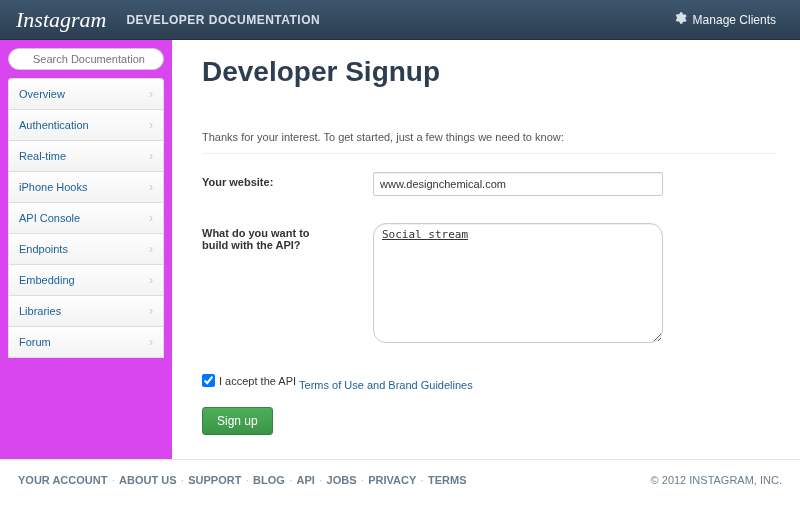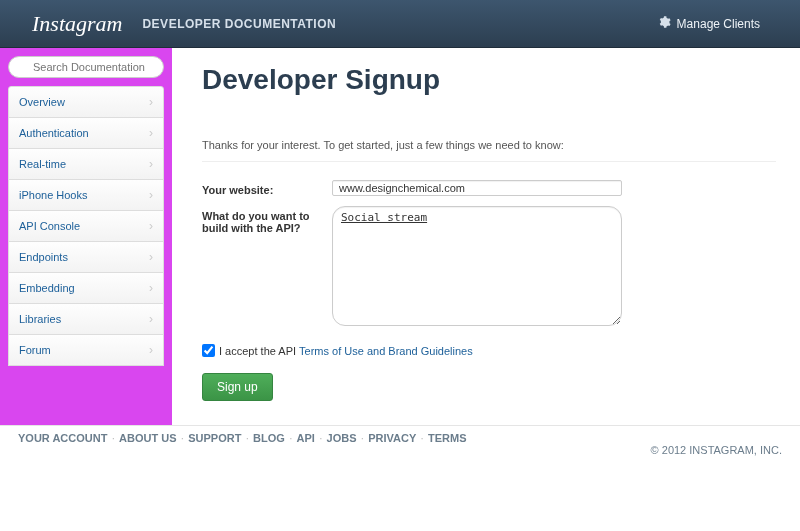--- a/index.html
+++ b/index.html
@@ -1,46 +1,46 @@
 <!DOCTYPE html>
 <html><head>
 <meta charset="utf-8">
 <style>
   * { box-sizing: border-box; margin: 0; padding: 0; }
   body { font-family: "Helvetica Neue", Arial, sans-serif; font-size: 12px; color: #333; background: #fff; width: 800px; }
   
-  .topbar { background: linear-gradient(#3d566e, #2c3e50); height: 48px; display: flex; align-items: center; padding: 0 32px; color: #fff; border-bottom: 1px solid #1f2d3a; }
+  .topbar { background: linear-gradient(#3d566e, #2c3e50); height: 40px; display: flex; align-items: center; padding: 0 16px; color: #fff; border-bottom: 1px solid #1f2d3a; }
   .logo { font-family: 'Brush Script MT', cursive; font-size: 22px; font-style: italic; margin-right: 20px; }
   .doc-title { font-size: 12px; font-weight: bold; letter-spacing: 0.5px; color: #d6e0ea; }
   .spacer { flex: 1; }
   .manage-clients { display: flex; align-items: center; font-size: 12px; color: #eef3f7; cursor: pointer; padding: 4px 8px; }
   .manage-clients svg { margin-right: 6px; }
 
   .content { display: flex; }
   .sidebar { width: 172px; padding: 8px; background: #d946ef; }
   .search-box { width: 100%; border: 1px solid #ccc; border-radius: 14px; padding: 4px 8px 4px 24px; font-size: 11px; color: #999; margin-bottom: 8px; position: relative; height: 22px; }
   .search-wrap { position: relative; }
   .search-wrap svg { position: absolute; left: 8px; top: 5px; }
   .nav-item { display: flex; justify-content: space-between; align-items: center; padding: 8px 10px; background: linear-gradient(#fefefe,#f3f3f3); border: 1px solid #ddd; margin-bottom: -1px; font-size: 11px; color: #1c5f99; cursor: pointer; }
   .nav-item:first-of-type { border-top-left-radius: 3px; border-top-right-radius: 3px; gap: 10px; }
   .nav-item .chev { color: #ccc; font-size: 12px; }
 
   .main { flex: 1; padding: 16px 24px 24px 30px; }
   h1 { font-size: 28px; color: #2c3e50; font-weight: bold; margin-bottom: 14px; }
   .intro { font-size: 11px; color: #555; padding-bottom: 10px; border-bottom: 1px solid #eee; margin-bottom: 18px; margin-top: 43px; }
-  .form-row { display: flex; margin-bottom: 10px; }
+  .form-row { display: flex; margin-bottom: 27px; gap: 41px; }
   .form-label { width: 130px; font-size: 11px; font-weight: bold; color: #333; padding-top: 4px; }
-  .text-input { width: 290px; border: 1px solid #ccc; border-radius: 2px; padding: 4px 6px; font-size: 11px; height: 16px; color: #333; box-shadow: inset 0 1px 1px rgba(0,0,0,0.06); }
+  .text-input { width: 290px; border: 1px solid #ccc; border-radius: 2px; padding: 4px 6px; font-size: 11px; height: 24px; color: #333; box-shadow: inset 0 1px 1px rgba(0,0,0,0.06); }
   .textarea-input { width: 290px; height: 120px; border: 1px solid #ccc; border-radius: 13px; padding: 4px 8px; font-size: 11px; color: #333; resize: both; box-shadow: inset 0 1px 1px rgba(0,0,0,0.06); text-decoration: underline; }
   .accept-row { margin-top: 18px; font-size: 11px; display: flex; align-items: center; }
   .accept-row input { margin-right: 4px; }
-  .accept-row a { color: #1c5f99; text-decoration: none; margin-left: 3px; }
+  .accept-row a { color: #1c5f99; text-decoration: none; margin-left: 3px; margin-top: 9px; }
   .signup-btn { margin-top: 16px; background: linear-gradient(#4fae5a,#3b9446); color: #fff; border: 1px solid #358540; border-radius: 3px; padding: 6px 14px; font-size: 12px; cursor: pointer; }
 
-  .footer { border-top: 1px solid #e5e5e5; padding: 6px 18px; display: flex; font-size: 11px; color: #6b7d8c; flex-direction: column; }
+  .footer { border-top: 1px solid #e5e5e5; padding: 14px 18px; display: flex; font-size: 11px; color: #6b7d8c; }
   .footer .links a { color: #6b7d8c; text-decoration: none; font-weight: bold; }
   .footer .links .sep { margin: 0 4px; color: #bbb; }
   .footer .copy { margin-left: auto; }
 </style>
 </head>
 <body>
 
 <div class="topbar">
   <span class="logo">Instagram</span>
   <span class="doc-title">DEVELOPER DOCUMENTATION</span>

